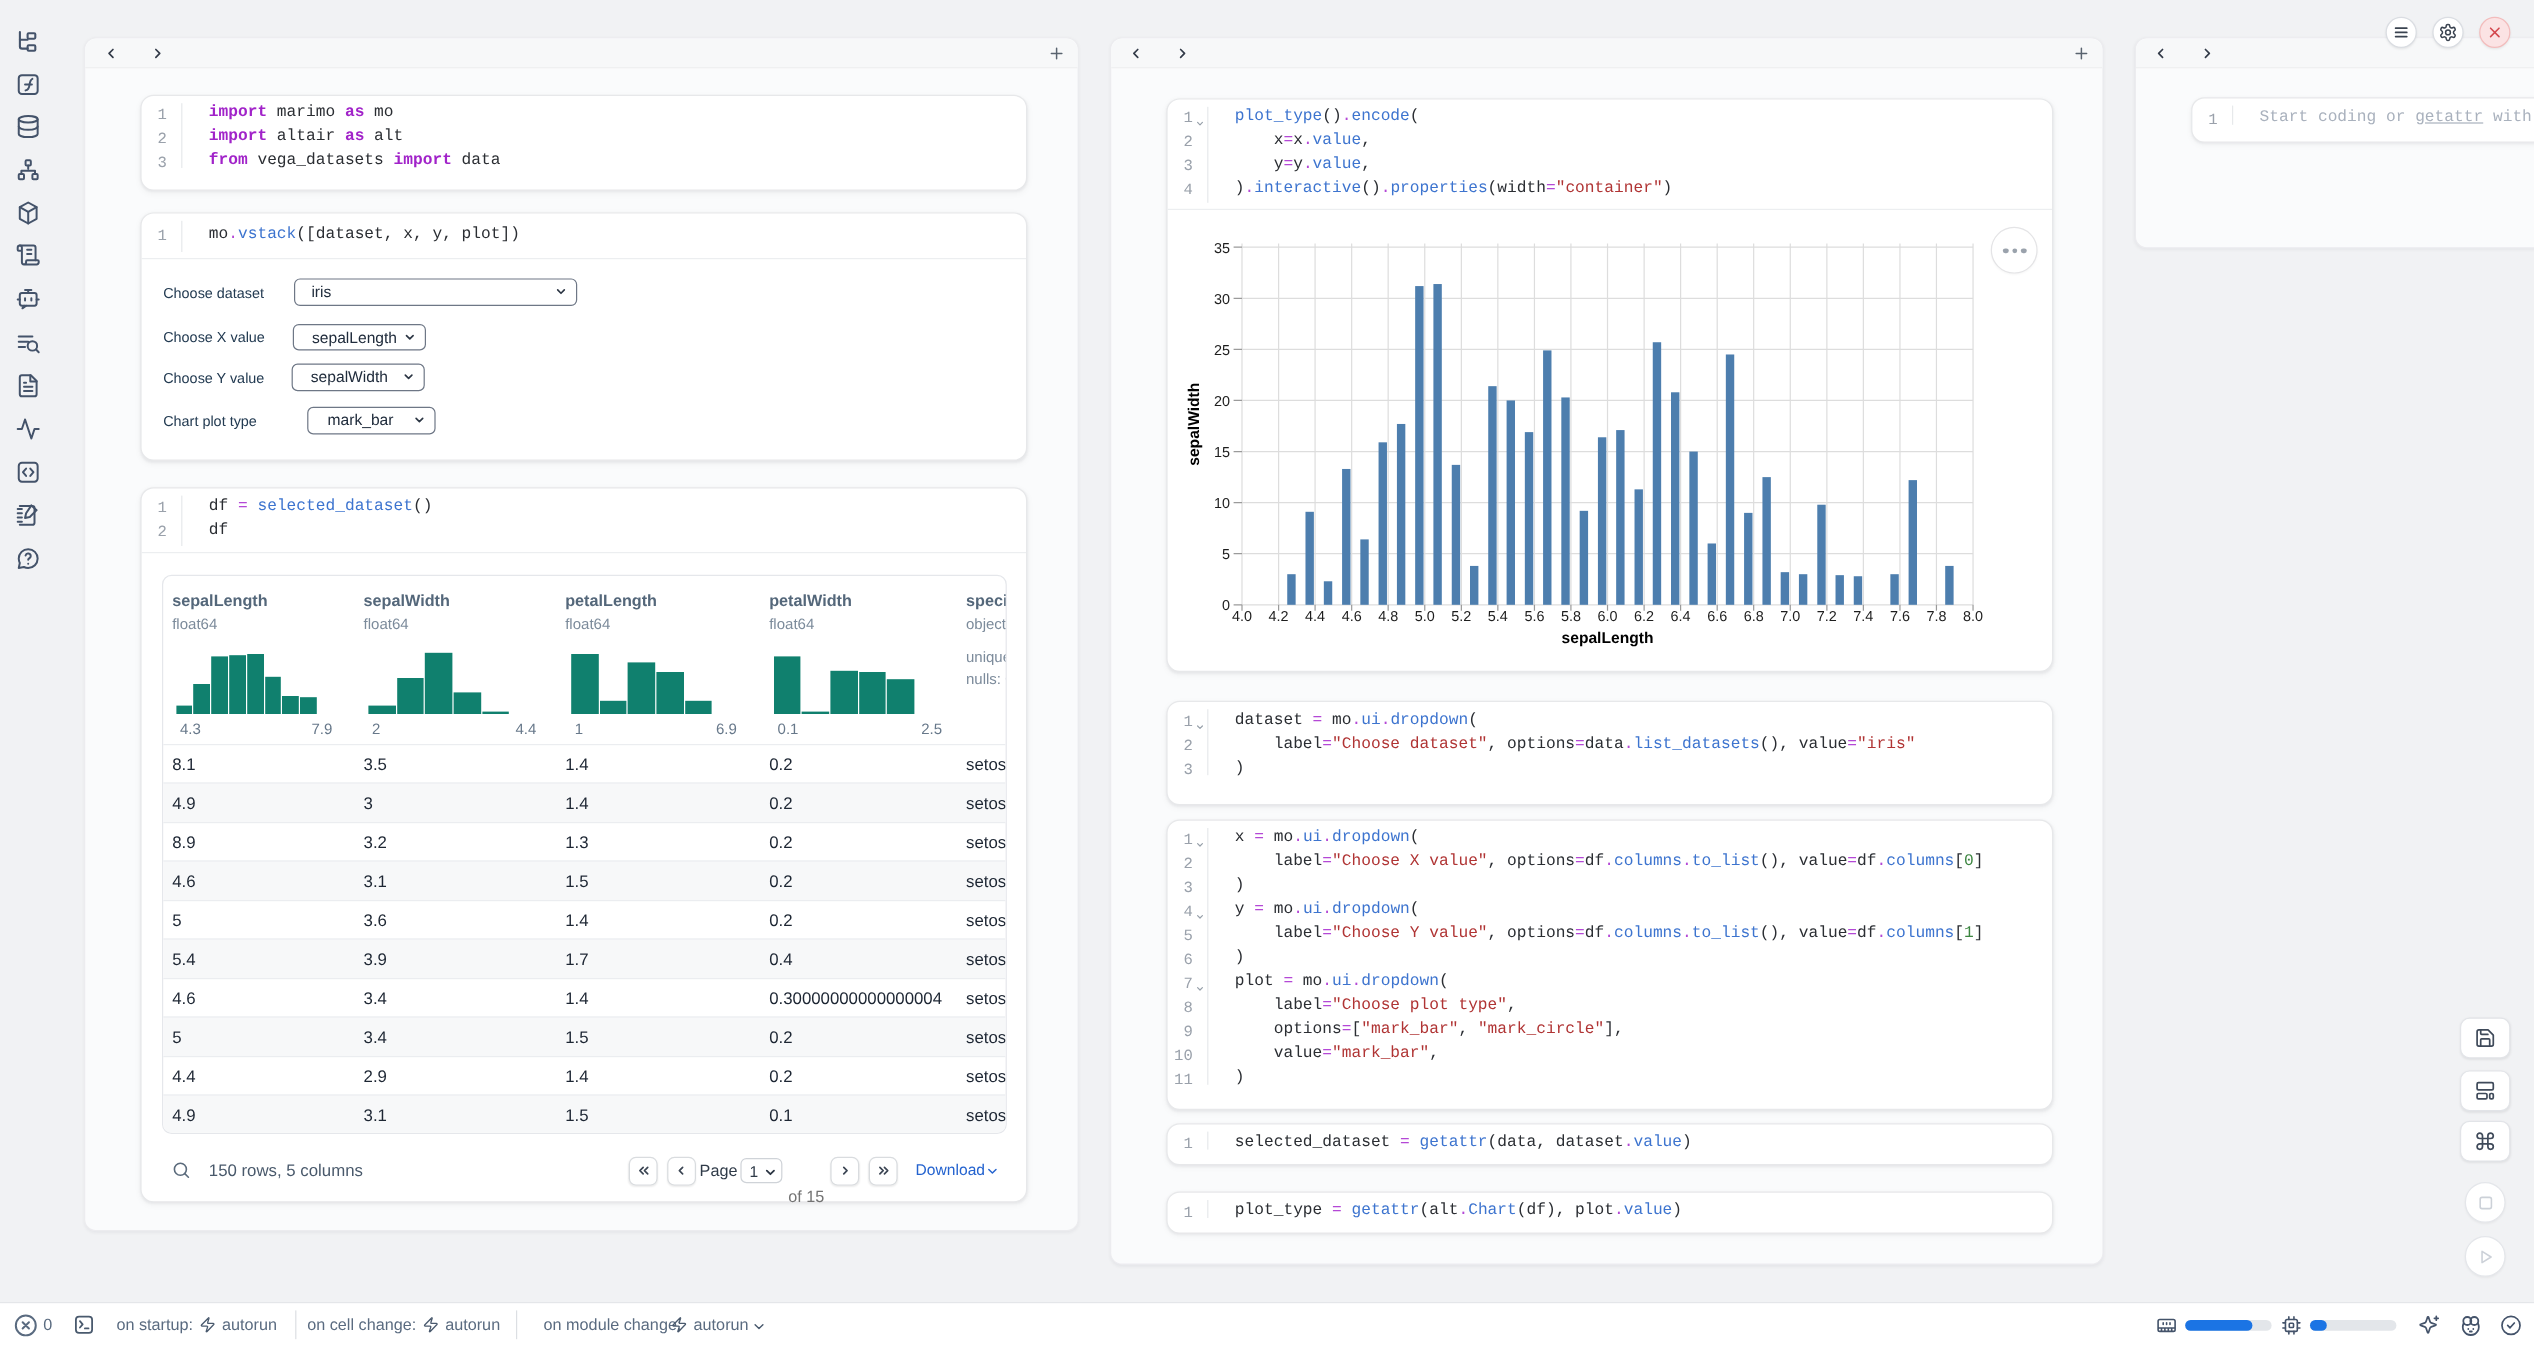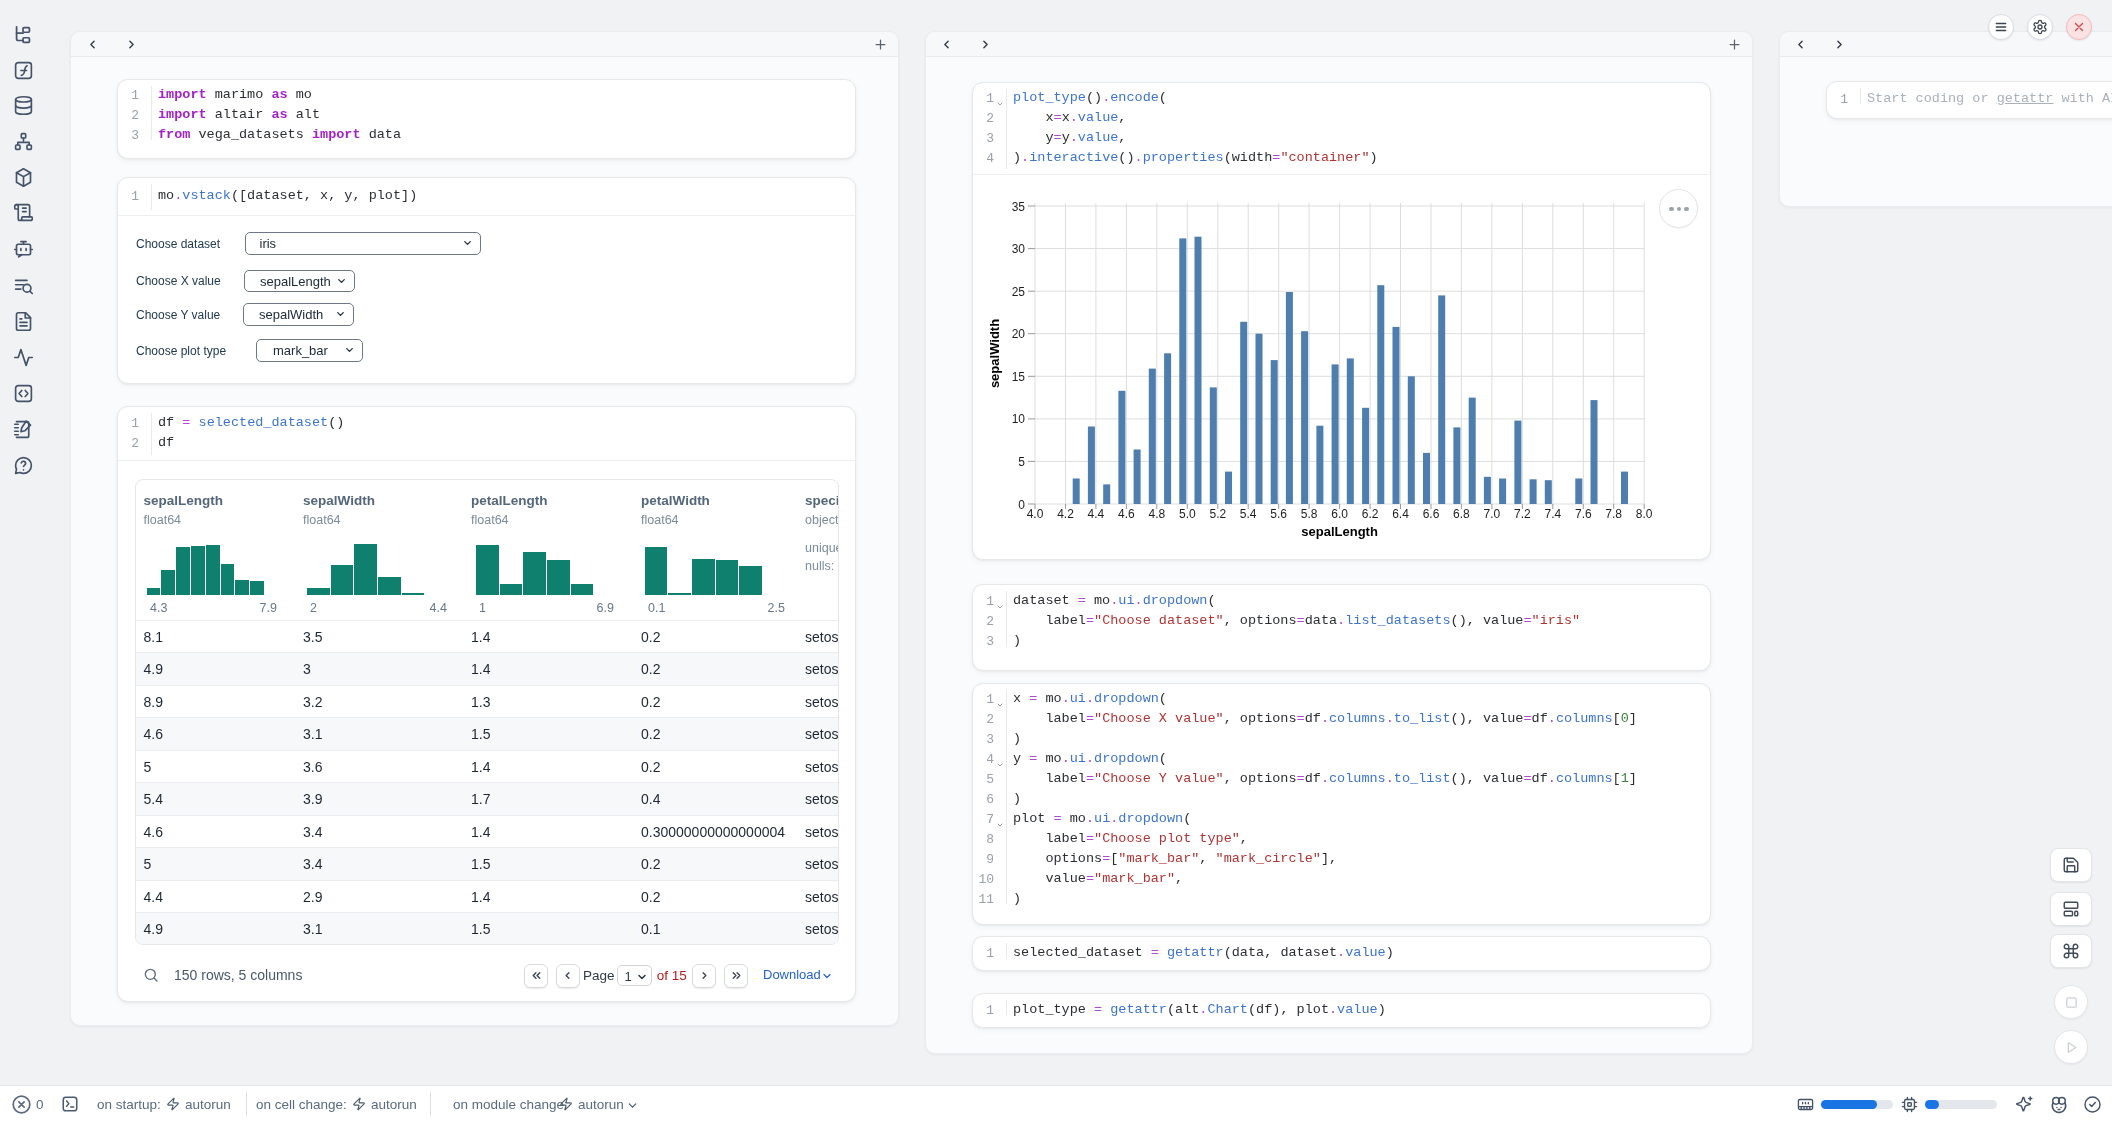--- a/index.html
+++ b/index.html
@@ -4,21 +4,21 @@
 html,body{width:2112px;height:1122px;overflow:hidden;background:#f1f2f4;font-family:"Liberation Sans",sans-serif}
 body{position:relative}
 .abs{position:absolute}
 .panel{position:absolute;background:#fafbfc;border:1px solid #ececef;border-radius:10px;box-shadow:0 1px 3px rgba(20,25,40,.05)}
 .phead{height:25px;border-bottom:1px solid #e9eaec;background:#f7f8f9;border-radius:10px 10px 0 0;position:relative}
 .cell{position:absolute;background:#fff;border:1px solid #e7e8ea;border-radius:11px;box-shadow:0 1px 2px rgba(15,20,35,.05),0 2px 6px rgba(15,20,35,.04)}
 .code{position:relative;font-family:"Liberation Mono",monospace;font-size:13.5px;line-height:20px;color:#2b2e33}
 .code:before{content:"";position:absolute;left:33px;top:6px;bottom:5px;width:1px;background:#e7e9eb}
 .cl{height:20px;position:relative;white-space:pre}
 .ln{position:absolute;left:0;width:21px;text-align:right;color:#9aa1ab;font-size:13px;top:1px}
-.ct{position:absolute;left:40px;top:0}
+.ct{position:absolute;left:56px;top:0}
 .kw{color:#a123c9;font-weight:bold}
 .fn{color:#3d74cf}
 .op{color:#b448d6}
 .str{color:#b03434}
 .num{color:#3c8540}
 .fold{position:absolute;left:23px;top:7px}
 .obr{border-bottom:1px solid #eceef0}
 .lbl{position:absolute;font-size:12px;color:#223a51;transform:translateY(-50%);white-space:nowrap}
 .sel{position:absolute;background:#fff;border:1.5px solid #6e7786;border-radius:5px;font-size:13px;color:#202c3c}
 .sel span{position:absolute;top:50%;transform:translateY(-50%)}
@@ -145,21 +145,21 @@
               <path d="M6 9l6 6 6-6"></path>
             </svg>
           </div>
 <span class="lbl" style="left:18px;top:99.5px">Choose Y value</span>
 <div class="sel" style="left:125px;top:87.5px;width:111px;height:22.5px">
             <span style="left:15px">sepalWidth</span>
             <svg width="11" height="11" viewBox="0 0 24 24" fill="none" stroke="#2c3644" stroke-width="3" stroke-linecap="round" stroke-linejoin="round">
               <path d="M6 9l6 6 6-6"></path>
             </svg>
           </div>
-<span class="lbl" style="left:18px;top:135px">Choose plot type</span>
+<span class="lbl" style="left:18px;top:135px">Chart plot type</span>
 <div class="sel" style="left:138px;top:123.5px;width:107px;height:22.5px">
             <span style="left:16px">mark_bar</span>
             <svg width="11" height="11" viewBox="0 0 24 24" fill="none" stroke="#2c3644" stroke-width="3" stroke-linecap="round" stroke-linejoin="round">
               <path d="M6 9l6 6 6-6"></path>
             </svg>
           </div>
 </div>
       </div>
 <div class="cell" style="left:46px;top:374px;width:739px;height:596px">
 <div class="code obr" style="padding-top:6px;padding-bottom:7px">
@@ -300,21 +300,21 @@
 <div class="pgbtn" style="left:437.5px;top:556.7px"><svg style="margin-top:4px" width="13" height="13" viewBox="0 0 24 24" fill="none" stroke="#3c4654" stroke-width="2.6" stroke-linecap="round" stroke-linejoin="round">
             <path d="M14.5 17l-5-5 5-5"></path>
           </svg></div>
 <span class="abs" style="left:465px;top:561px;font-size:13.5px;color:#2f3a48">Page</span>
 <div class="abs" style="left:498.5px;top:558px;width:35px;height:21px;border:1px solid #cfd3d8;border-radius:5px;background:#fff">
           <span style="position:absolute;left:7px;top:3px;font-size:13px;color:#2f3a48">1</span>
           <svg style="position:absolute;right:3px;top:5px" width="12" height="12" viewBox="0 0 24 24" fill="none" stroke="#2c3644" stroke-width="3" stroke-linecap="round" stroke-linejoin="round">
             <path d="M6 9l6 6 6-6"></path>
           </svg>
         </div>
-<span class="abs" style="left:538.8px;top:561px;font-size:13.5px;color:#b91c1c">of 15</span>
+<span class="abs" style="left:538.8px;top:583px;font-size:13.5px;color:#737373">of 15</span>
 <div class="pgbtn" style="left:574.3px;top:556.7px"><svg style="margin-top:4px" width="13" height="13" viewBox="0 0 24 24" fill="none" stroke="#3c4654" stroke-width="2.6" stroke-linecap="round" stroke-linejoin="round">
             <path d="M9.5 17l5-5-5-5"></path>
           </svg></div>
 <div class="pgbtn" style="left:606.2px;top:556.7px"><svg style="margin-top:4px" width="13" height="13" viewBox="0 0 24 24" fill="none" stroke="#3c4654" stroke-width="2.6" stroke-linecap="round" stroke-linejoin="round">
             <path d="M13 17l5-5-5-5M6 17l5-5-5-5"></path>
           </svg></div>
 <span class="abs" style="left:645px;top:560px;font-size:13px;color:#2463cf">Download</span>
 <svg class="abs" style="left:703px;top:563px" width="12" height="12" viewBox="0 0 24 24" fill="none" stroke="#2463cf" stroke-width="2.4" stroke-linecap="round" stroke-linejoin="round">
           <path d="M6 9l6 6 6-6"></path>
         </svg>

